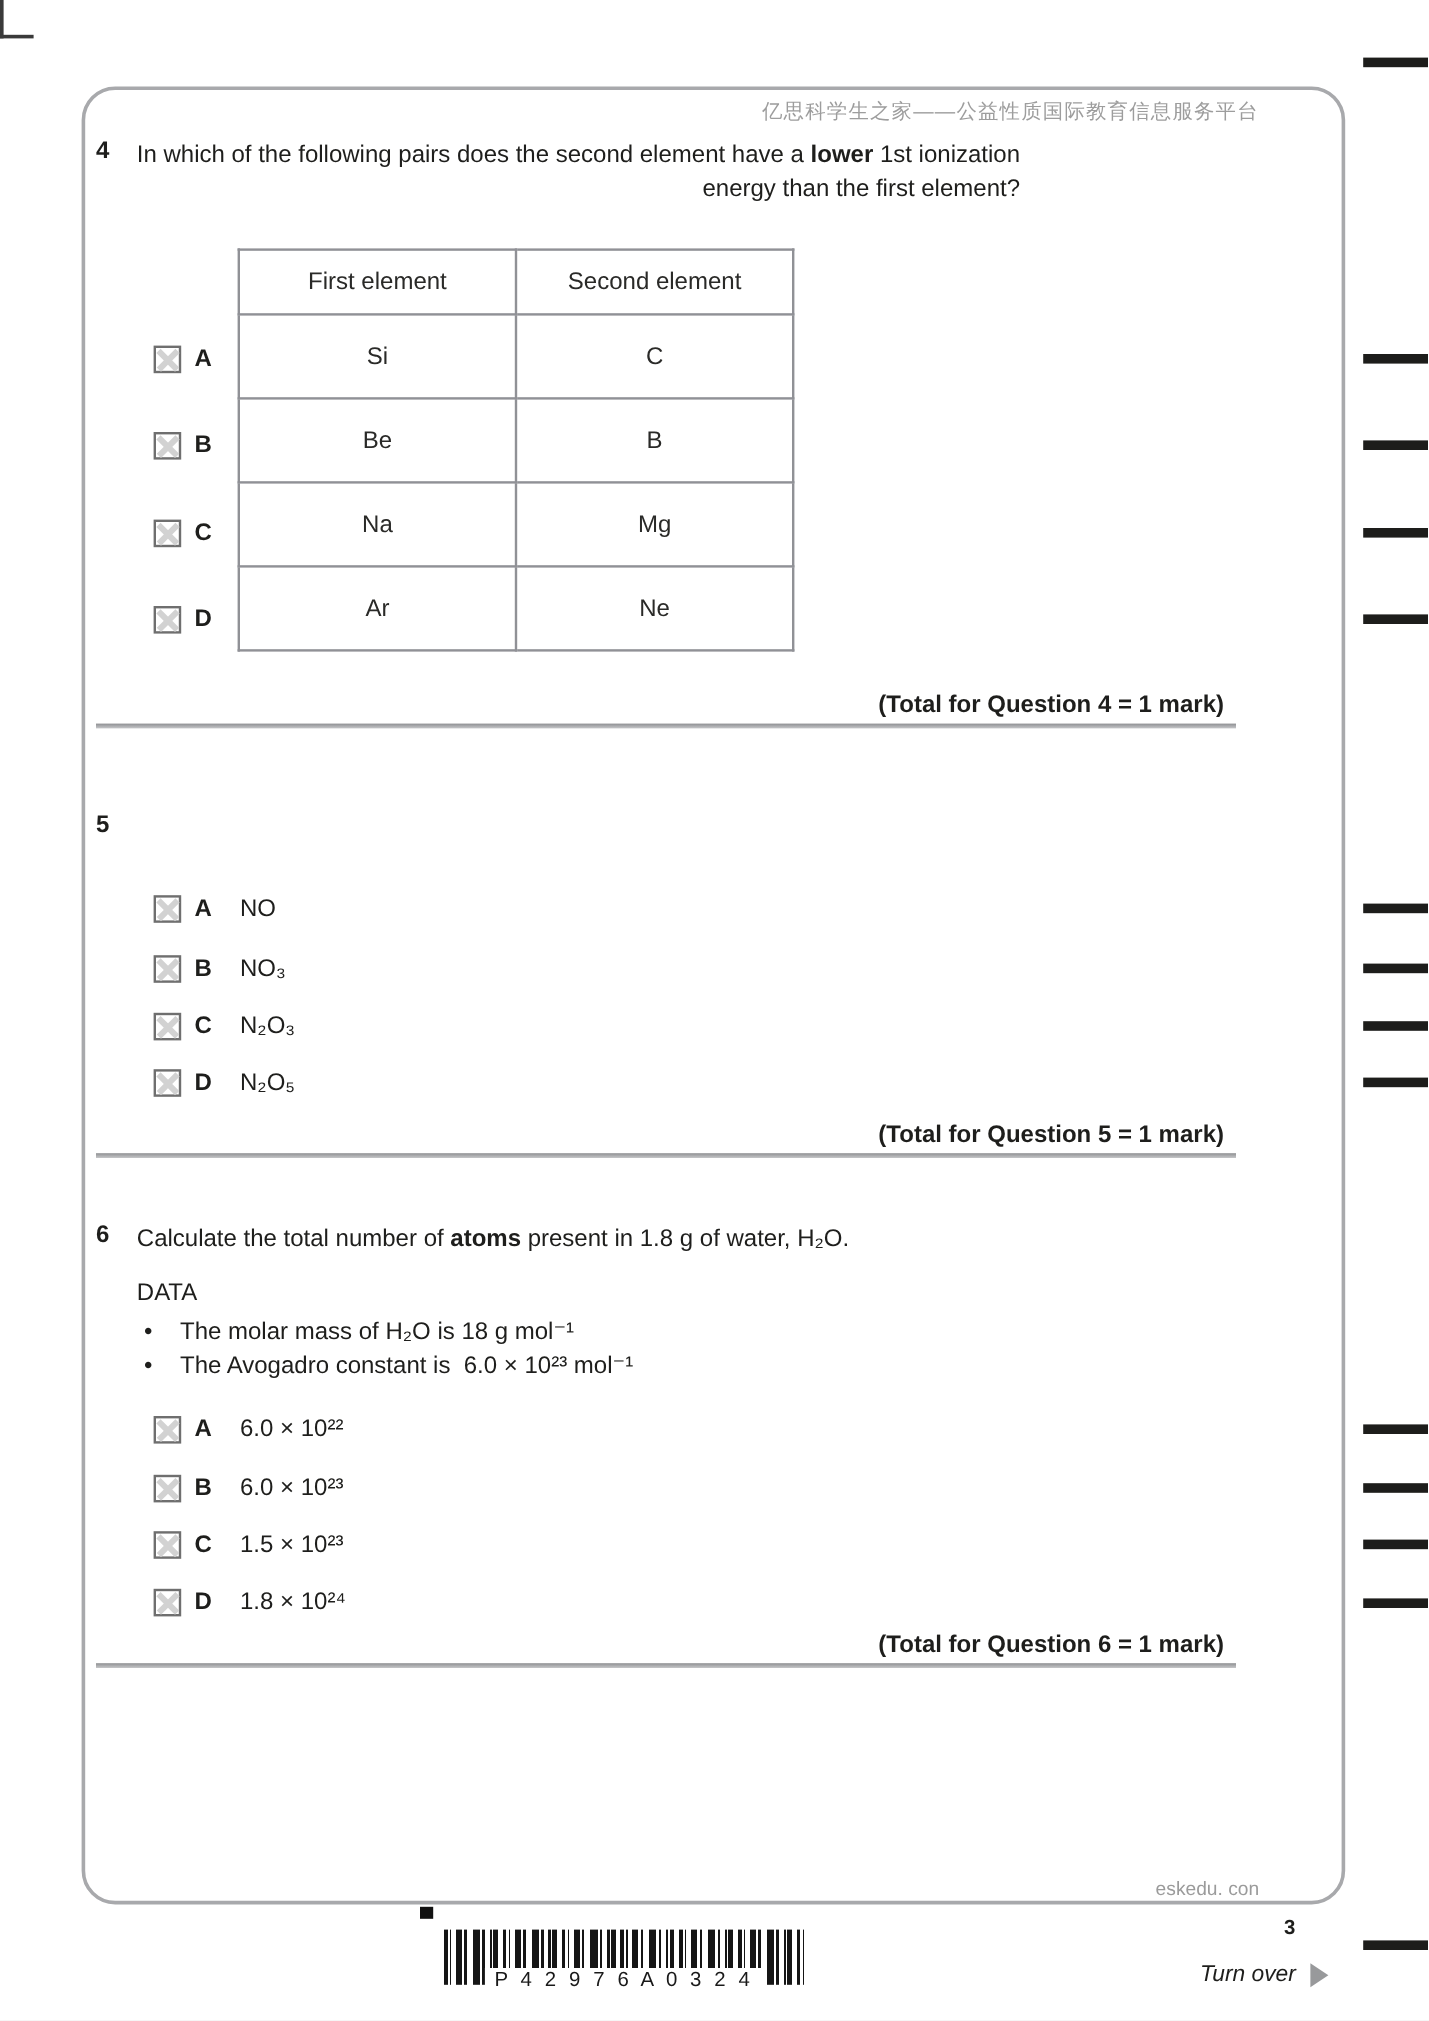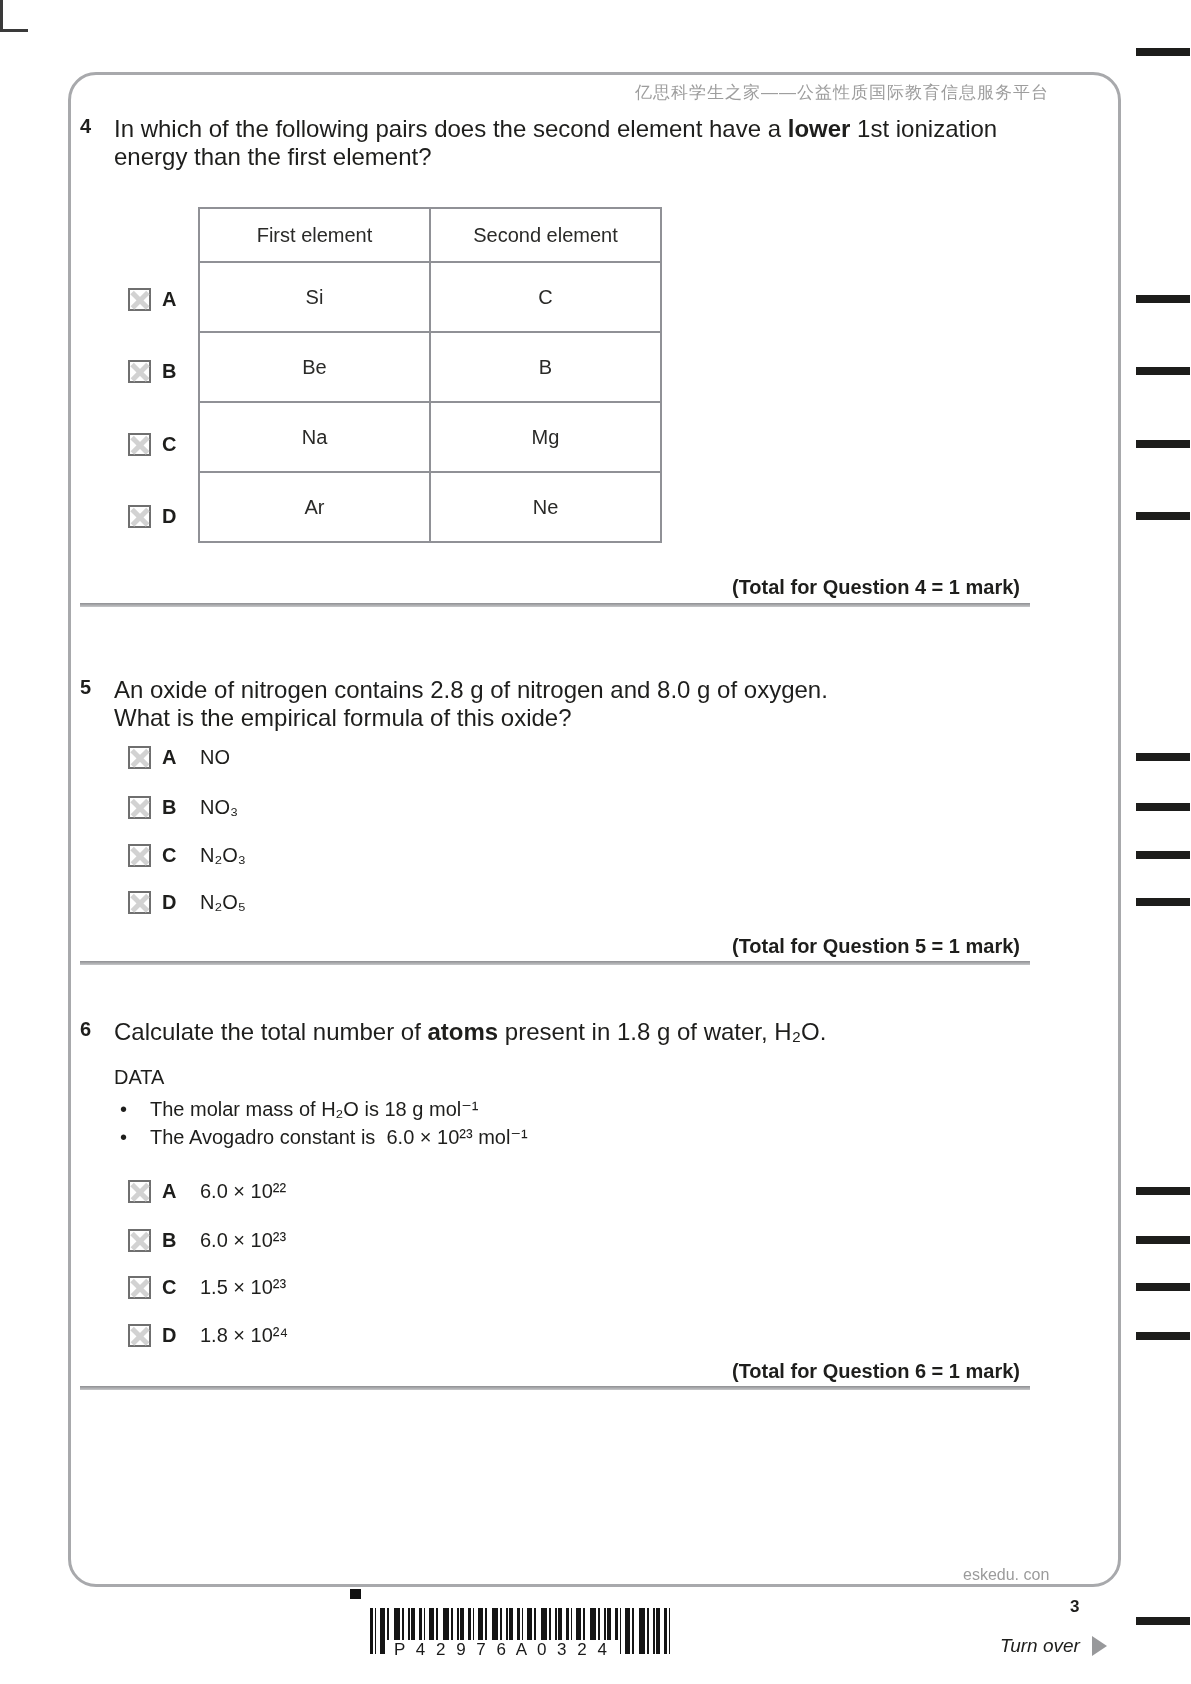--- a/index.html
+++ b/index.html
@@ -16,21 +16,21 @@
   .frame{
     left:68px;top:72px;width:1053px;height:1515px;box-sizing:border-box;
     border:3px solid #a8a9ac;border-radius:28px;background:transparent;
   }
   .wm-top{
     top:46px;right:142px;font-size:17px;color:#9d9d9d;letter-spacing:1px;
     white-space:nowrap;
     margin-top:35px;
   }
   .qnum{font-size:20px;font-weight:bold;}
-  .qline{font-size:24px;line-height:28px;white-space:pre;}
+  .qline{font-size:20px;line-height:28px;white-space:pre;text-align:right;}
   .b{font-weight:bold;}
   
   table.elems{border-collapse:collapse;table-layout:fixed;background:#fff;padding-left:24px;}
   table.elems th,table.elems td{
     border:2px solid #909196;font-size:20px;font-weight:normal;text-align:center;
     vertical-align:middle;color:#2a2a28;padding:0;
   }
   table.elems th{width:229px;height:52px;}
   table.elems td{height:68px;}
   
@@ -54,21 +54,21 @@
     position:absolute;left:80px;width:950px;height:4px;
     background:linear-gradient(#8e8f92,#c6c7c9);
   }
   .data-label{font-size:20px;}
   .bullet-row{position:absolute;left:120px;display:flex;align-items:baseline;}
   .bullet-dot{font-size:20px;width:30px;}
   .bullet-text{font-size:20px;white-space:pre;}
   
   .wm-bottom{top:1566px;left:963px;font-size:16px;color:#9b9b9b;white-space:nowrap;z-index:2;}
   .pageno{top:1597px;left:1070px;font-size:17px;font-weight:bold;}
-  .barcode{left:370px;top:1608px;width:264px;height:64px;}
+  .barcode{left:370px;top:1608px;width:300px;height:64px;}
   .barcode .bars{
     width:300px;height:46px;
     background:repeating-linear-gradient(90deg,
       #151515 0 3px,#fff 3px 5px,
       #151515 5px 6px,#fff 6px 10px,
       #151515 10px 15px,#fff 15px 17px,
       #151515 17px 19px,#fff 19px 24px,
       #151515 24px 30px,#fff 30px 32px,
       #151515 32px 34px,#fff 34px 38px,
       #151515 38px 40px,#fff 40px 41px,
@@ -163,24 +163,20 @@
   </div>
   <div class="opt-row" style="top:505px">
     <span class="cb"></span>
     <span class="opt-letter">D</span>
   </div>
 
   <div class="total" style="top:576px">(Total for Question 4 = 1 mark)</div>
   <div class="rule" style="top:603px"></div>
 
   <div class="abs qnum" style="left:80px;top:676px">5</div>
-  <div class="abs" style="left:114px;top:676px">
-    <div class="qline">An oxide of nitrogen contains 2.8 g of nitrogen and 8.0 g of oxygen.</div>
-    <div class="qline">What is the empirical formula of this oxide?</div>
-  </div>
 
   <div class="opt-row" style="top:746px">
     <span class="cb"></span>
     <span class="opt-letter">A</span>
     <span class="opt-text">NO</span>
   </div>
   <div class="opt-row" style="top:796px">
     <span class="cb"></span>
     <span class="opt-letter">B</span>
     <span class="opt-text">NO₃</span>

